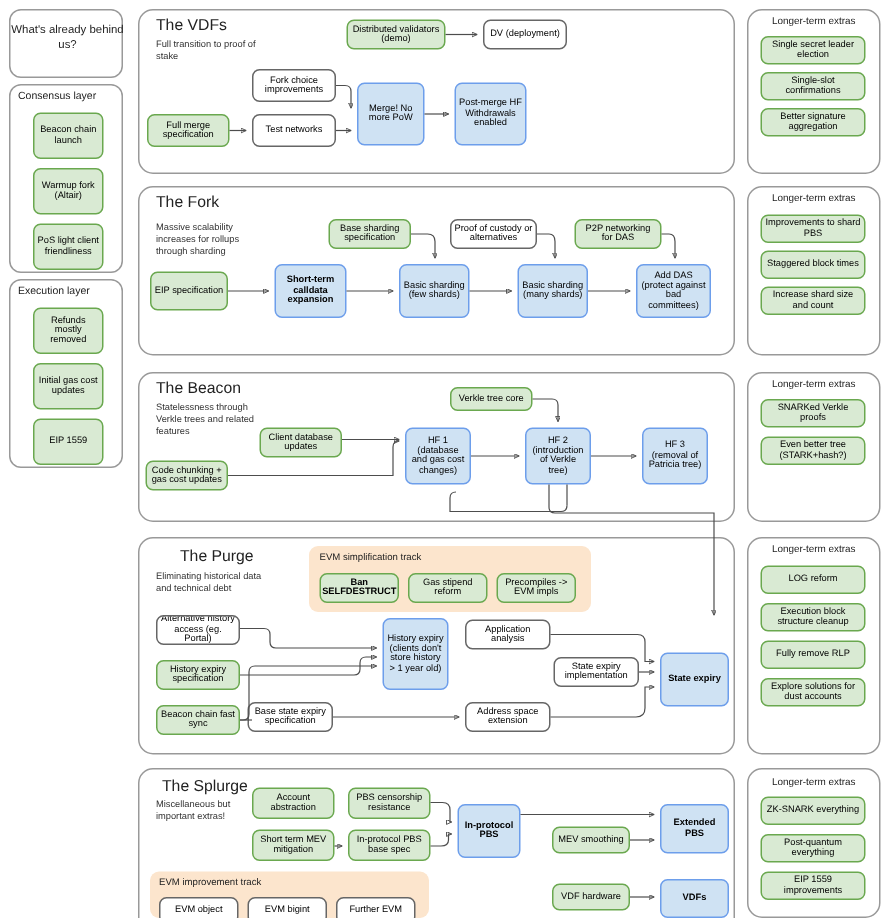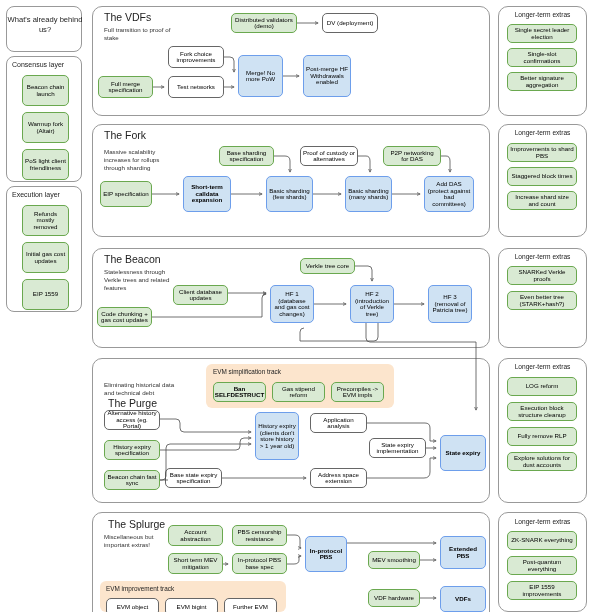--- a/index.html
+++ b/index.html
@@ -182,21 +182,21 @@
   <div class="extras" style="left:498px;top:248px;width:89px;height:100px;"></div>
   <div class="extras-title" style="left:498px;top:253px;width:89px;">Longer-term extras</div>
   <div class="node green" style="left:507px;top:266px;width:70px;height:19px;">
       <span>SNARKed Verkle proofs</span>
     </div>
   <div class="node green" style="left:507px;top:291px;width:70px;height:19px;">
       <span>Even better tree (STARK+hash?)</span>
     </div>
 
   <div class="card" style="left:92px;top:358px;width:398px;height:145px;"></div>
-  <div class="card-title" style="left:108px;top:365px;margin-top:32px;">The Purge</div>
+  <div class="card-title" style="left:120px;top:365px;">The Purge</div>
   <div class="card-sub" style="left:104px;top:381px;width:78px;">Eliminating historical data and technical debt</div>
 
   <div class="track" style="left:206px;top:364px;width:188px;height:44px;"></div>
   <div class="track-title" style="left:213px;top:368px;">EVM simplification track</div>
   <div class="node green" style="left:213px;top:382px;width:53px;height:20px;">
       <span class="bold">Ban SELFDESTRUCT</span>
     </div>
   <div class="node green" style="left:272px;top:382px;width:53px;height:20px;">
       <span>Gas stipend reform</span>
     </div>

